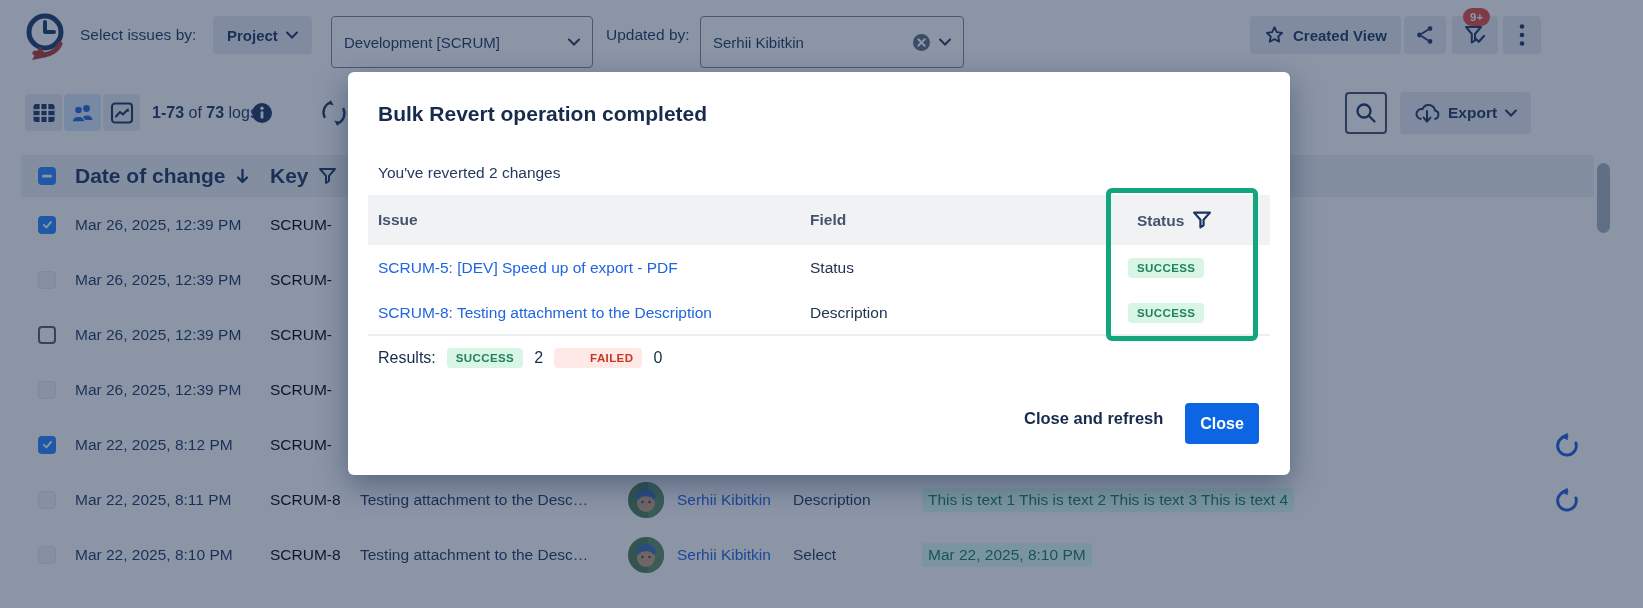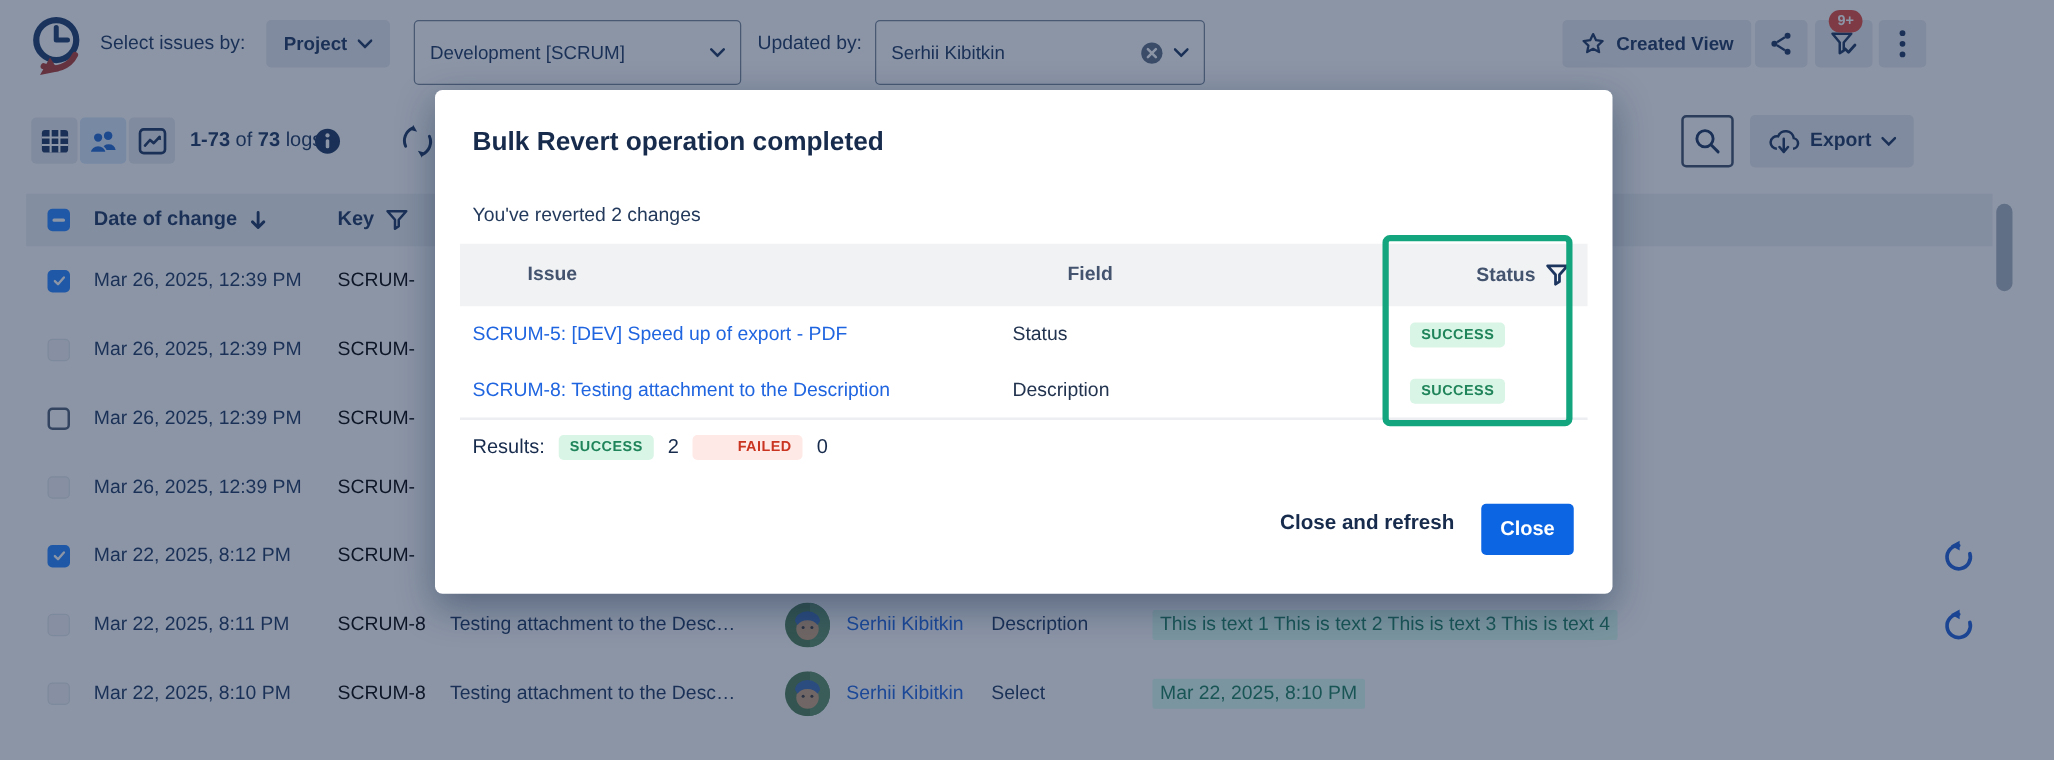--- a/index.html
+++ b/index.html
@@ -22,21 +22,21 @@
            display:flex;align-items:center;justify-content:center;cursor:pointer;}
   .vtoggle.active{background:#d8e6fb;}
   .logs{position:absolute;left:152px;top:113px;transform:translateY(-50%);font-size:16px;color:#1c355e;white-space:nowrap;}
   .logs b{font-weight:700;}
   .searchbtn{position:absolute;left:1345px;top:92px;width:42px;height:42px;border:2px solid #3f4f68;border-radius:4px;
              background:transparent;display:flex;align-items:center;justify-content:center;cursor:pointer;box-sizing:border-box;}
   .exportbtn{position:absolute;left:1400px;top:92px;height:42px;padding:0 14px;font-size:15.5px;}
   
   .thead{position:absolute;left:21px;top:155px;width:1573px;height:42px;background:#eef0f3;}
   .thead .hcell{position:absolute;top:50%;transform:translateY(-50%);display:flex;align-items:center;gap:9px;
-                font-size:16px;font-weight:700;color:#1c355e;}
+                font-size:21px;font-weight:700;color:#1c355e;}
   .row{position:absolute;left:21px;width:1601px;height:55px;}
   .cell{position:absolute;top:50%;transform:translateY(-50%);font-size:15.5px;white-space:nowrap;}
   .c-date{left:54px;color:#1c355e;}
   .c-key{left:249px;color:#000000;font-weight:500;text-decoration:none;cursor:pointer;}
   .c-sum{left:339px;color:#1c355e;}
   .c-av{left:607px;width:36px;height:36px;}
   .c-author{left:656px;color:#2065e0;cursor:pointer;}
   .c-field{left:772px;color:#1c355e;}
   .c-val{left:901px;}
   .val-plain{color:#172b4d;}
@@ -50,21 +50,21 @@
   .scroll-thumb{position:absolute;left:1597px;top:163px;width:13px;height:70px;border-radius:7px;background:#a9b1bf;}
   
   .overlay{position:absolute;inset:0;background:rgba(23,43,77,0.5);z-index:5;}
   .modal{position:absolute;left:348px;top:72px;width:942px;height:403px;background:#fff;border-radius:6px;
          box-shadow:0 10px 30px rgba(9,30,66,.4);z-index:10;}
   .m-title{position:absolute;left:30px;top:30px;margin:0;font-size:21px;font-weight:700;color:#172b4d;}
   .m-sub{position:absolute;left:30px;top:92px;font-size:15.5px;color:#243a5c;}
   .mtable{position:absolute;left:20px;top:123px;width:902px;height:141px;border-bottom:2px solid #eceef2;box-sizing:border-box;}
   .mhead{position:relative;height:50px;background:#f1f2f4;}
   .mhead .mh{position:absolute;top:50%;transform:translateY(-50%);font-size:15.5px;font-weight:600;color:#44546f;
-             display:flex;align-items:center;gap:8px;margin-left:44px;}
+             display:flex;align-items:center;gap:8px;}
   .mrow{position:relative;height:45px;}
   .m-issue{position:absolute;left:10px;top:50%;transform:translateY(-50%);font-size:15.5px;color:#2065e0;text-decoration:none;cursor:pointer;white-space:nowrap;}
   .m-field{position:absolute;left:442px;top:50%;transform:translateY(-50%);font-size:15.5px;color:#22334f;}
   .badge{font-size:11.5px;font-weight:700;letter-spacing:.4px;border-radius:4px;padding:4px 9px;}
   .badge.success{background:#d9f5e6;color:#1f845a;}
   .badge.failed{background:#ffe9e6;color:#ca3521;padding-left:36px;}
   .m-badge{position:absolute;left:760px;top:50%;transform:translateY(-50%);}
   .green-box{position:absolute;left:758px;top:116px;width:152px;height:153px;border:5px solid #12a57e;
              border-radius:6px;pointer-events:none;box-sizing:border-box;}
   .results{position:absolute;left:30px;top:276px;display:flex;align-items:center;gap:11px;font-size:16px;color:#172b4d;}

